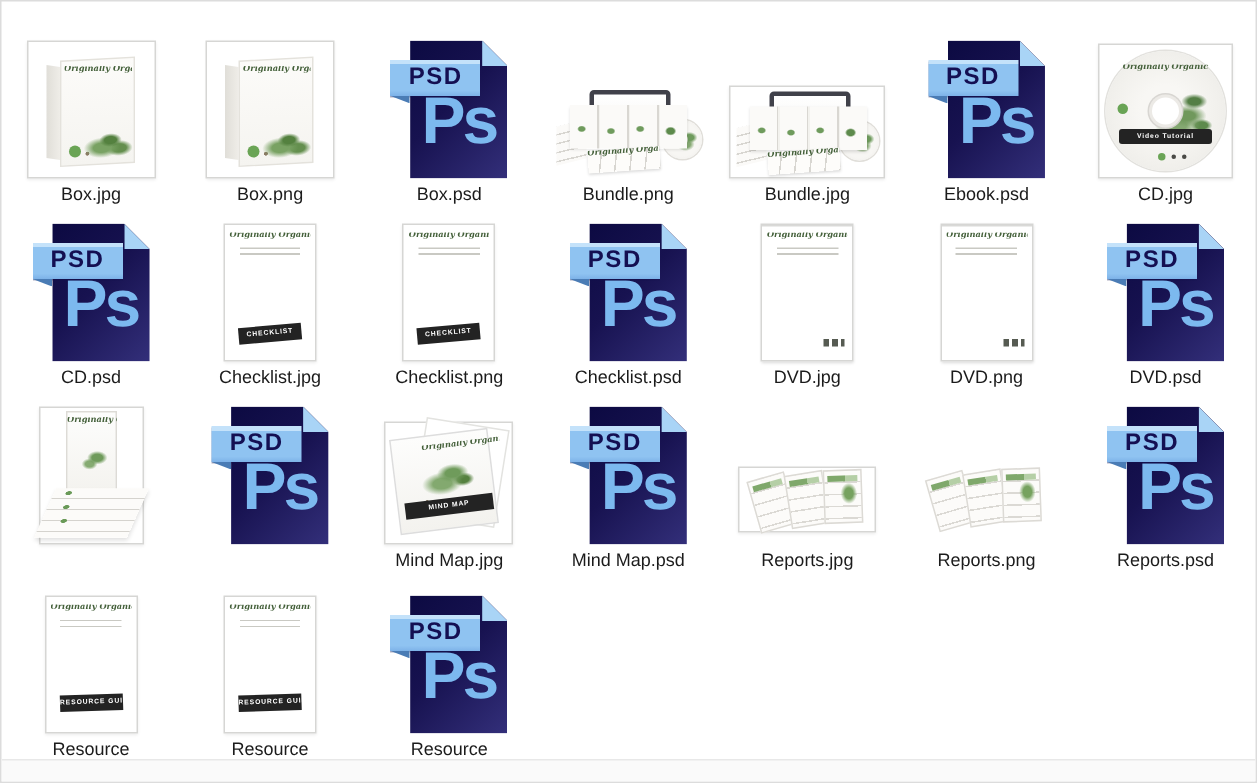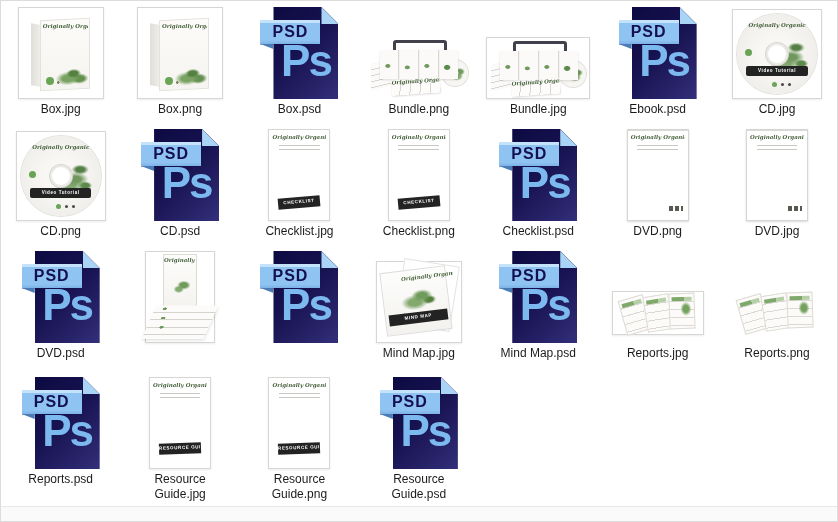--- a/index.html
+++ b/index.html
@@ -6,21 +6,21 @@
   .window{
     position:relative;width:836px;height:520px;
     border:1px solid #dcdcdc;background:#fff;overflow:hidden;
     font-family:"Liberation Sans",sans-serif;
   }
   .grid{
     position:absolute;left:0;top:0;right:0;bottom:14px;
     display:grid;
     grid-template-columns:repeat(7,119.4px);
     grid-template-rows:122px 122px 126px 140px;
-    padding-top:4px;
+    padding-top:24px;
   }
   .cell{display:flex;flex-direction:column;align-items:center;}
   .iconwrap{height:94px;display:flex;align-items:flex-end;justify-content:center;}
   .label{
     margin-top:3px;max-width:98px;
     font-size:12px;line-height:15px;color:#1b1b1b;text-align:center;
   }
   
   .art{position:relative;flex:none;box-sizing:border-box;}
   .art i{position:absolute;display:block;box-sizing:border-box;}
@@ -258,30 +258,20 @@
       <div class="art art-cd framed" data-title="Originally Organic" data-band="Video Tutorial">
         <i class="p1"></i>
         <i class="p2"></i>
         <i class="p3"></i>
       </div>
     </div>
     <div class="label">CD.jpg</div>
   </div>
       <div class="cell">
     <div class="iconwrap">
-      <div class="art art-cd framed" data-title="Originally Organic" data-band="Video Tutorial">
-        <i class="p1"></i>
-        <i class="p2"></i>
-        <i class="p3"></i>
-      </div>
-    </div>
-    <div class="label">CD.png</div>
-  </div>
-      <div class="cell">
-    <div class="iconwrap">
       <div class="art art-psd">
         <i class="p1" data-badge="PSD"></i>
         <i class="p2"></i>
         <i class="p3" data-glyph="Ps"></i>
       </div>
     </div>
     <div class="label">CD.psd</div>
   </div>
       <div class="cell">
     <div class="iconwrap">
@@ -314,31 +304,31 @@
     <div class="label">Checklist.psd</div>
   </div>
       <div class="cell">
     <div class="iconwrap">
       <div class="art art-dvd framed" data-title="Originally Organic">
         <i class="p1"></i>
         <i class="p2"></i>
         <i class="p3"></i>
       </div>
     </div>
+    <div class="label">DVD.jpg</div>
+  </div>
+      <div class="cell">
+    <div class="iconwrap">
+      <div class="art art-dvd framed" data-title="Originally Organic">
+        <i class="p1"></i>
+        <i class="p2"></i>
+        <i class="p3"></i>
+      </div>
+    </div>
     <div class="label">DVD.png</div>
-  </div>
-      <div class="cell">
-    <div class="iconwrap">
-      <div class="art art-dvd framed" data-title="Originally Organic">
-        <i class="p1"></i>
-        <i class="p2"></i>
-        <i class="p3"></i>
-      </div>
-    </div>
-    <div class="label">DVD.jpg</div>
   </div>
       <div class="cell">
     <div class="iconwrap">
       <div class="art art-psd">
         <i class="p1" data-badge="PSD"></i>
         <i class="p2"></i>
         <i class="p3" data-glyph="Ps"></i>
       </div>
     </div>
     <div class="label">DVD.psd</div>

